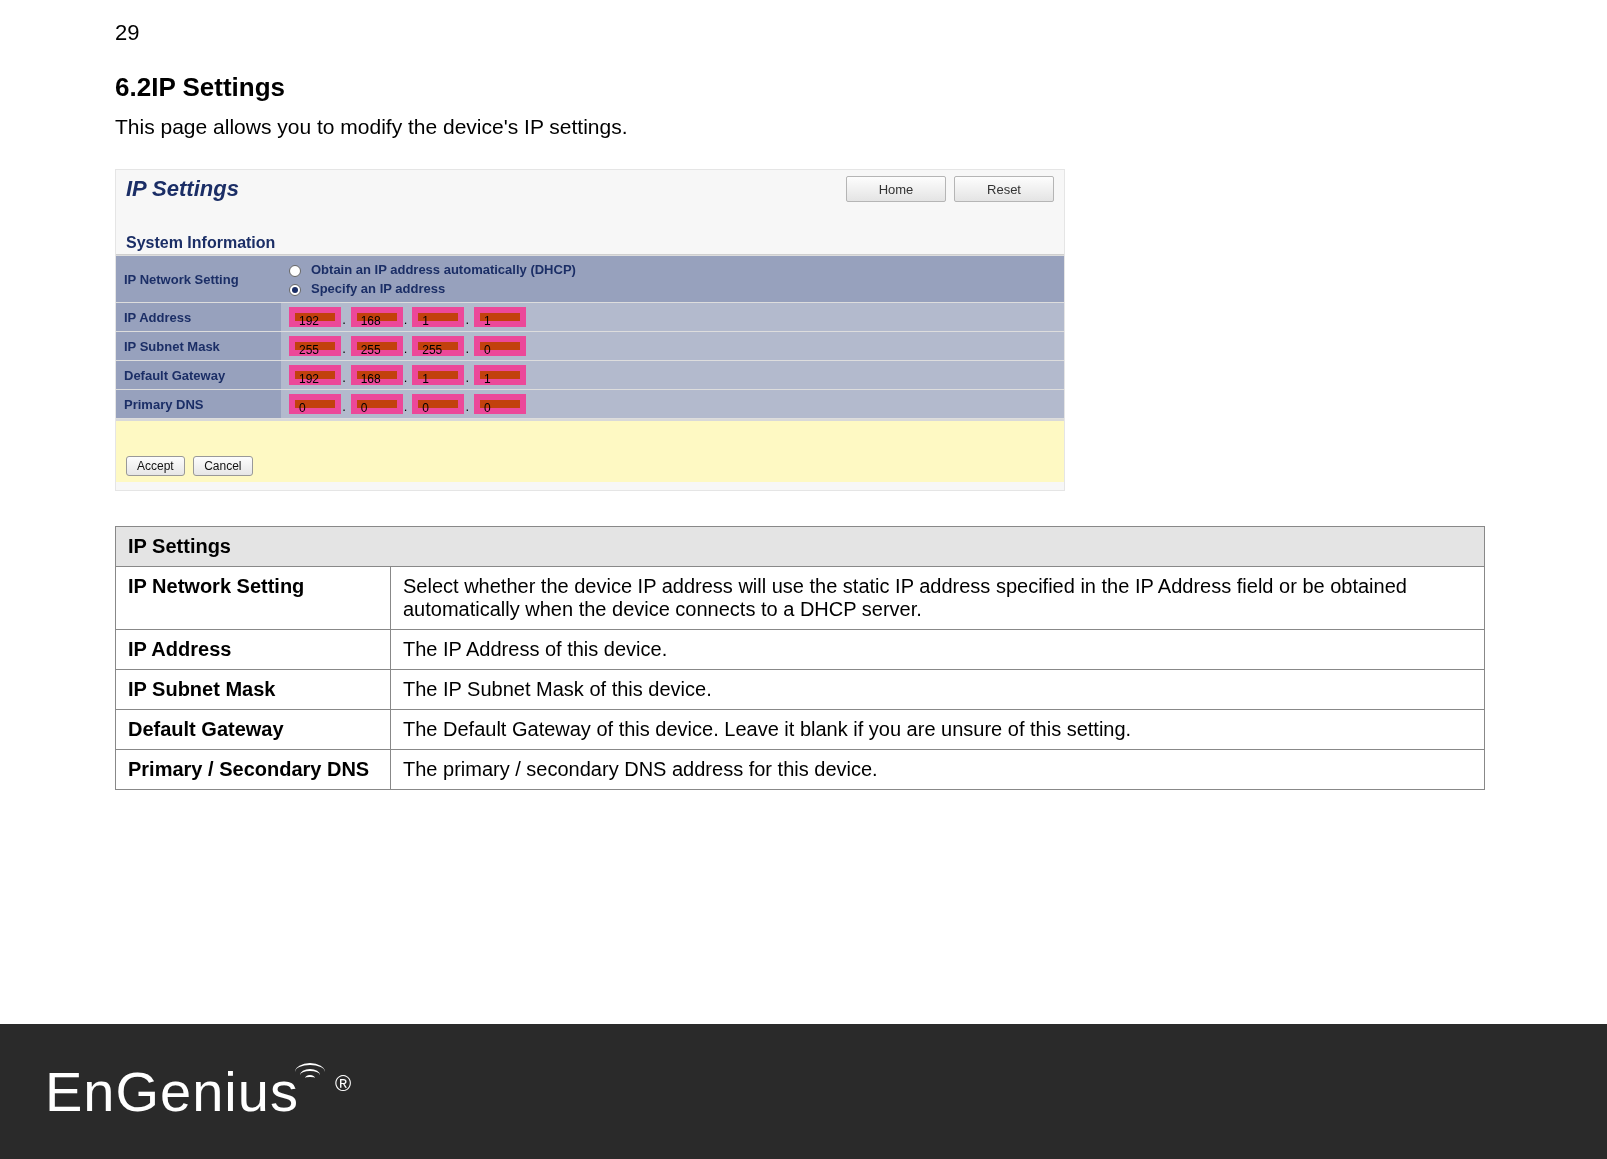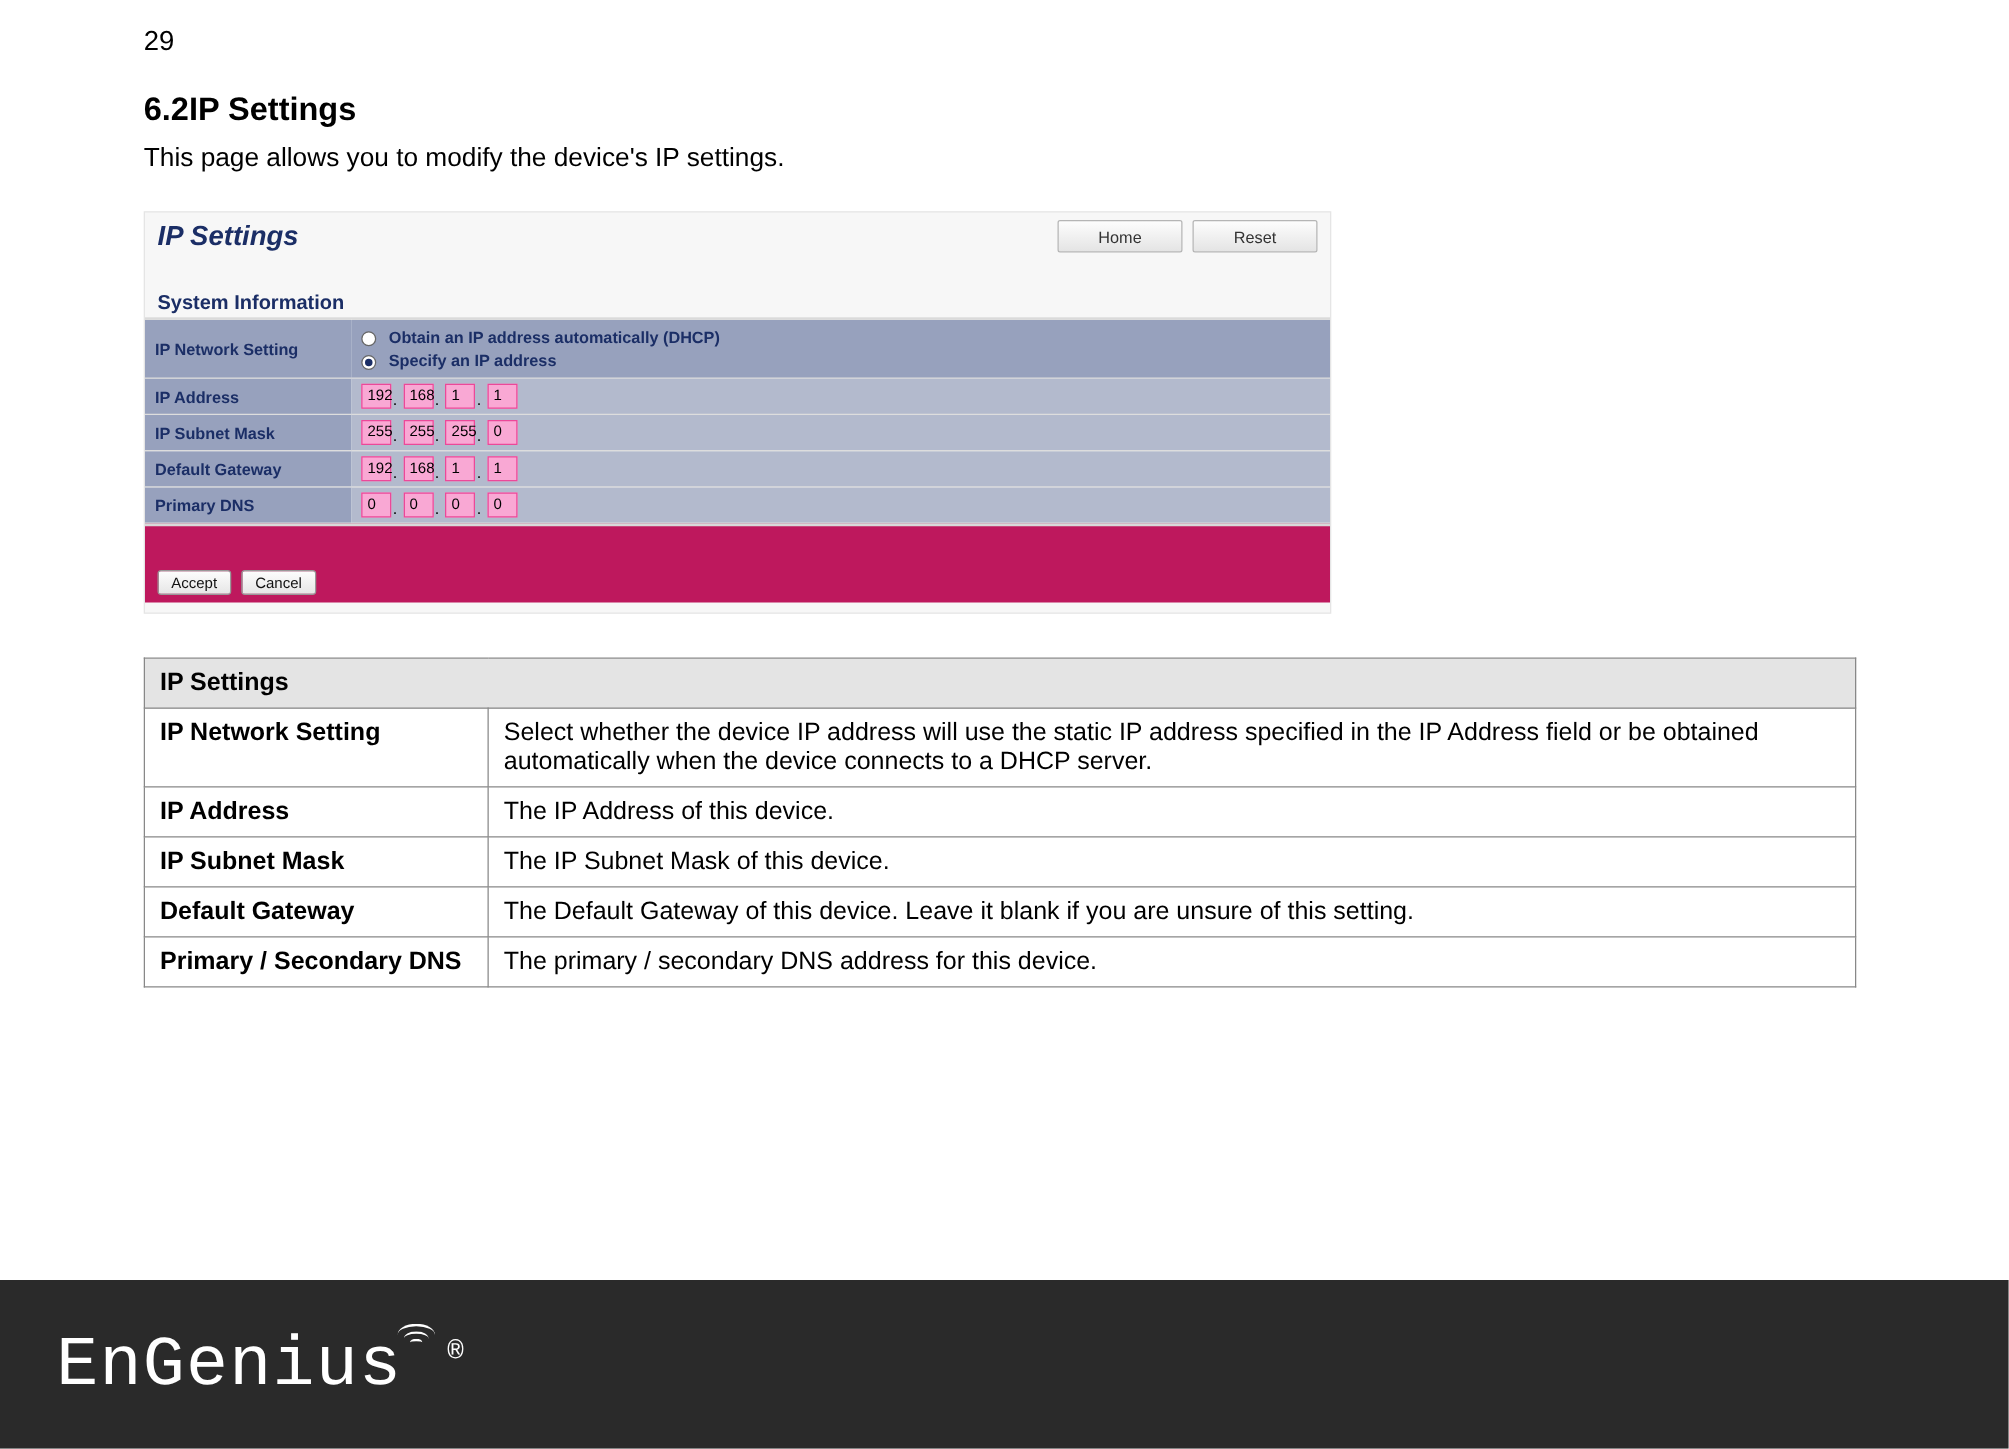--- a/index.html
+++ b/index.html
@@ -108,39 +108,39 @@
   .radio.selected::after {
     content: "";
     position: absolute;
     left: 2px; top: 2px;
     width: 6px; height: 6px;
     border-radius: 50%;
     background: #1b2e66;
   }
   .octet {
     display: inline-block;
-    width: 24px;
+    width: 52px;
     height: 20px;
-    background: #f9a8d4;
-    border: 1px solid #ec4899;
+    background: #c2410c;
+    border: 6px solid #ec4899;
     font-size: 12px;
     padding: 1px 4px;
     color: #000;
     vertical-align: middle;
   }
   .dot {
     display: inline-block;
     width: 6px;
     text-align: center;
     color: #000;
     vertical-align: bottom;
   }
   .action-row {
     padding: 35px 10px 6px 10px;
-    background: #be185d;
+    background: #fef9c3;
     border-top: 2px solid #d9d9d9;
   }
   .mini-btn {
     display: inline-block;
     font-family: Arial, sans-serif;
     font-size: 12px;
     padding: 2px 10px;
     border: 1px solid #999;
     border-radius: 3px;
     background: linear-gradient(#fdfdfd, #e6e6e6);
@@ -173,21 +173,21 @@
   .footer {
     position: absolute;
     left: 0; right: 0; bottom: 0;
     height: 135px;
     background: #2a2a2a;
     display: flex;
     align-items: center;
     padding-left: 45px;
   }
   .logo {
-    font-family: Liberation Mono, monospace;
+    font-family: Liberation Sans, sans-serif;
     font-size: 56px;
     font-weight: 500;
     color: #fff;
     letter-spacing: 1px;
     position: relative;
   }
   .logo .reg {
     font-size: 22px;
     vertical-align: super;
     margin-left: 6px;

